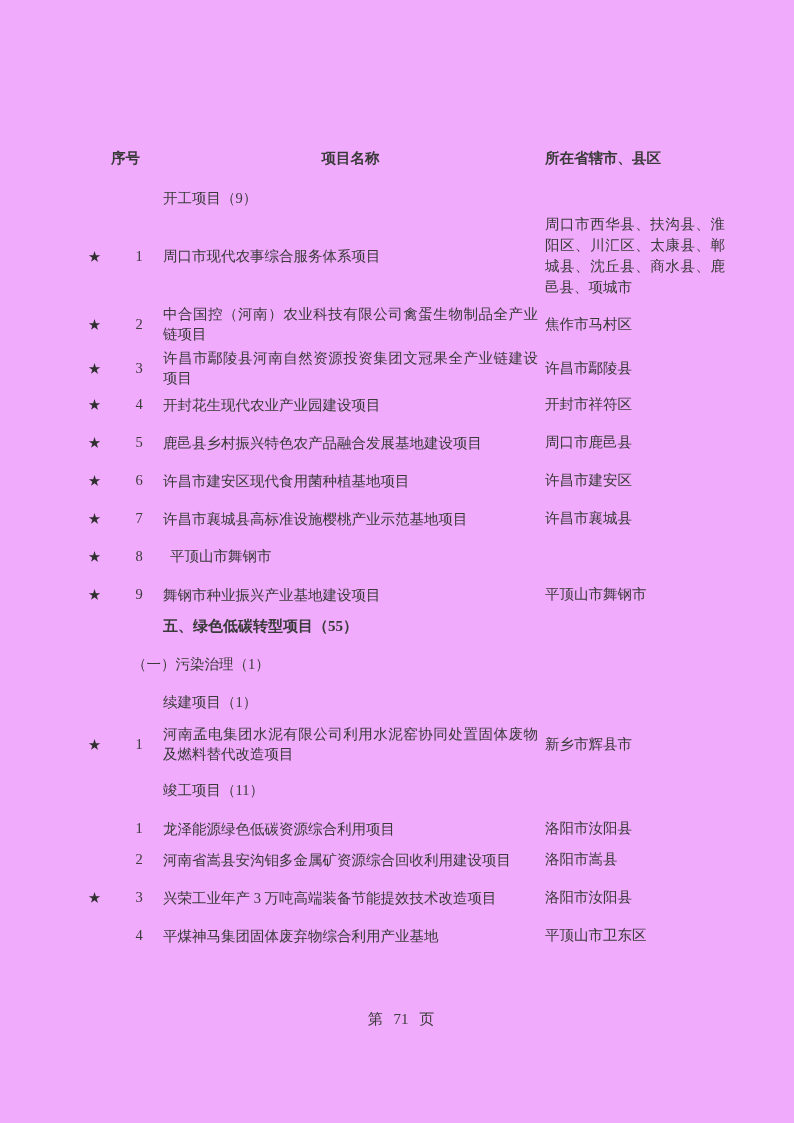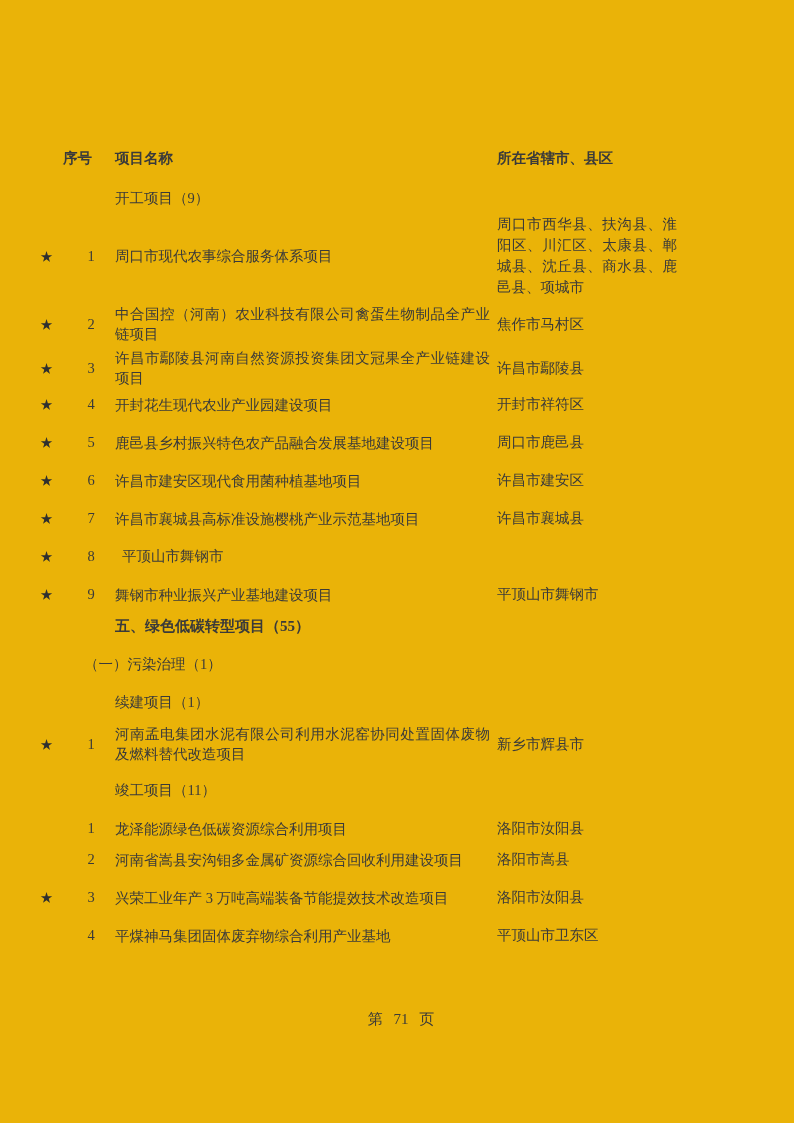--- a/index.html
+++ b/index.html
@@ -2,32 +2,32 @@
 <html lang="zh"><head>
 <meta charset="utf-8">
 <style>
   html, body { margin: 0; padding: 0; }
   body { background: #e9e9e9; }
   .page {
     position: relative;
     width: 794px;
     height: 1123px;
     margin: 0 auto;
-    background: #eab308;
+    background: #f0abfc;
     color: #3a3a3a;
     font-family: "Liberation Serif", "DejaVu Serif", serif;
     font-size: 14.5px;
     box-sizing: border-box;
-    padding: 148px 64px 0 40px;
+    padding: 148px 64px 0 88px;
     overflow: hidden;
   }
   
   .table-header { display: flex; font-weight: bold; margin-bottom: 19px; line-height: 21px; }
   .h-index { width: 75px; text-align: center; }
-  .h-name  { width: 375px; }
+  .h-name  { width: 375px; text-align: center; }
   .h-loc   { width: 180px; margin-left: 7px; text-align: left; }
 
   
   .items > * { margin-bottom: 17px; }
   .items > :nth-child(1)  { margin-bottom: 5px; }
   .items > :nth-child(2)  { margin-bottom: 6px; }
   .items > :nth-child(3)  { margin-bottom: 4px; }
   .items > :nth-child(4)  { margin-bottom: 6px; }
   .items > :nth-child(10) { margin-bottom: 10px; }
   .items > :nth-child(11) { }

